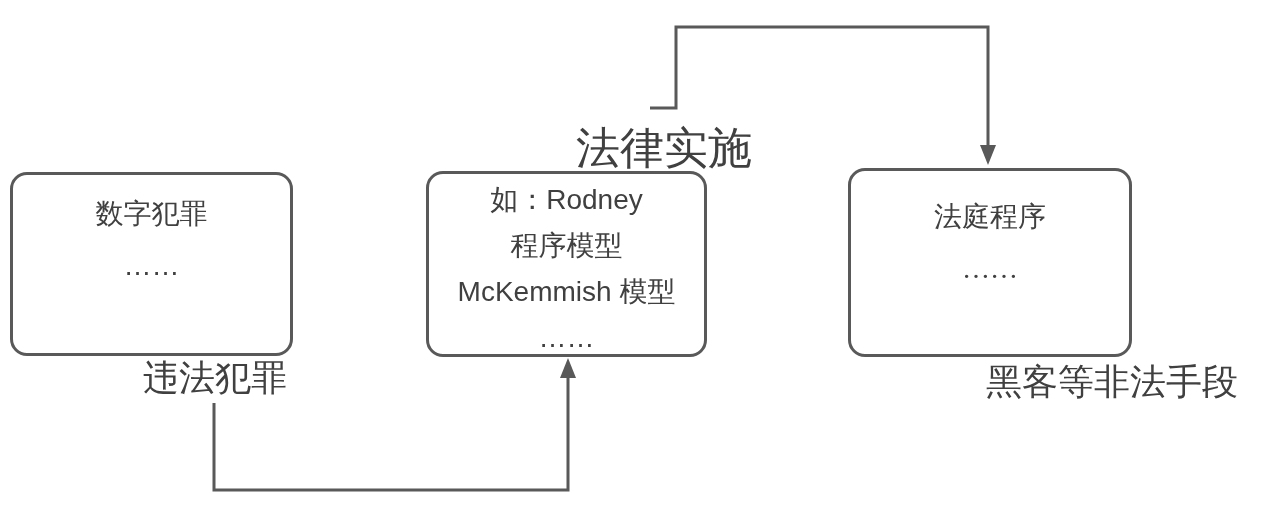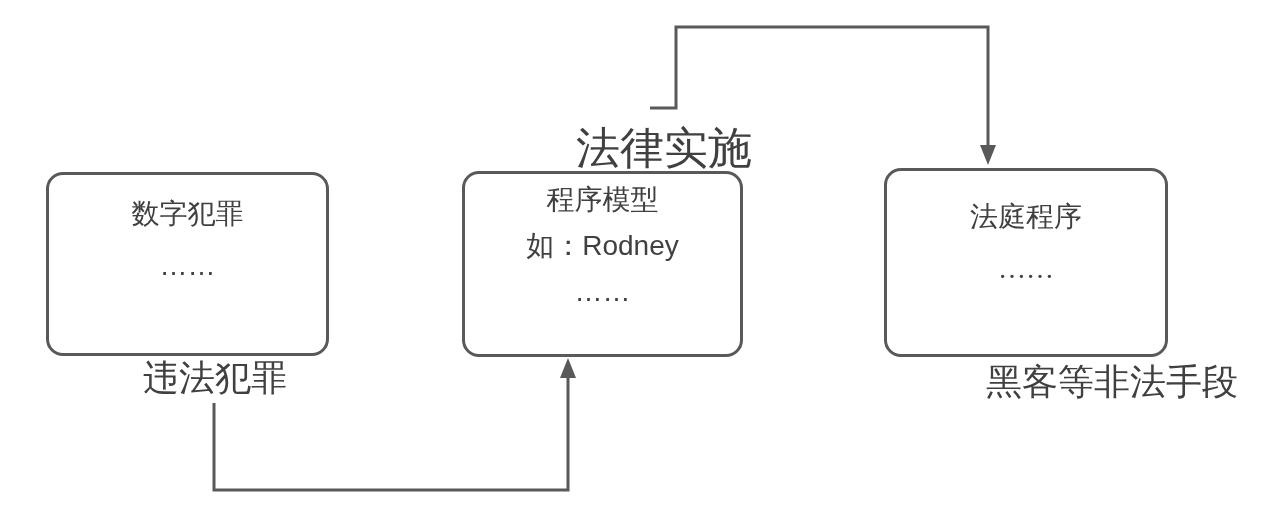--- a/index.html
+++ b/index.html
@@ -28,21 +28,20 @@
     box-sizing: border-box;
     border: 3px solid #595959;
     border-radius: 17px;
     background: #ffffff;
     color: #404040;
     font-size: 28px;
     text-align: left;
     display: flex;
     flex-direction: column;
     align-items: center;
-    margin-left: 36px;
   }
   .node .line {
     white-space: nowrap;
   }
   .node-left {
     left: 10px;
     top: 172px;
     width: 283px;
     height: 184px;
     padding-top: 13px;
@@ -86,22 +85,23 @@
     <polyline points="214,403 214,490 568,490 568,377" fill="none" stroke="#595959" stroke-width="3"></polyline>
     <polygon points="560,378 576,378 568,358" stroke="none" fill="#595959"></polygon>
   </svg>
 
   <div class="node node-left">
     <div class="line">数字犯罪</div>
     <div class="line">……</div>
   </div>
 
   <div class="node node-middle">
+    <div class="line">如：Rodney</div>
     <div class="line">程序模型</div>
-    <div class="line">如：Rodney</div>
+    <div class="line">McKemmish 模型</div>
     <div class="line">……</div>
   </div>
 
   <div class="node node-right">
     <div class="line">法庭程序</div>
     <div class="line">……</div>
   </div>
 
   <div class="float-label label-law-enforcement">法律实施</div>
   <div class="float-label label-illegal-crime">违法犯罪</div>

